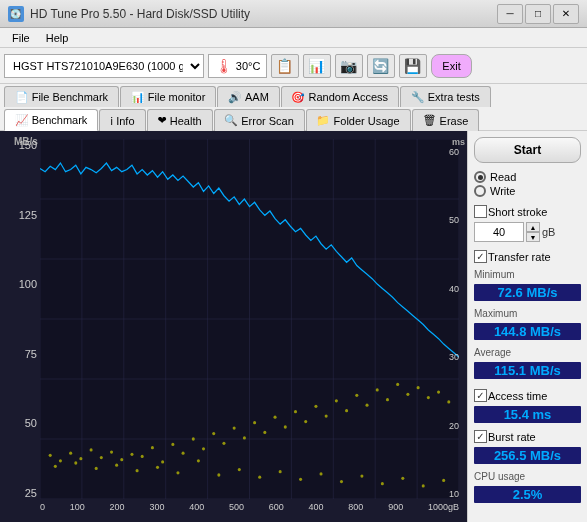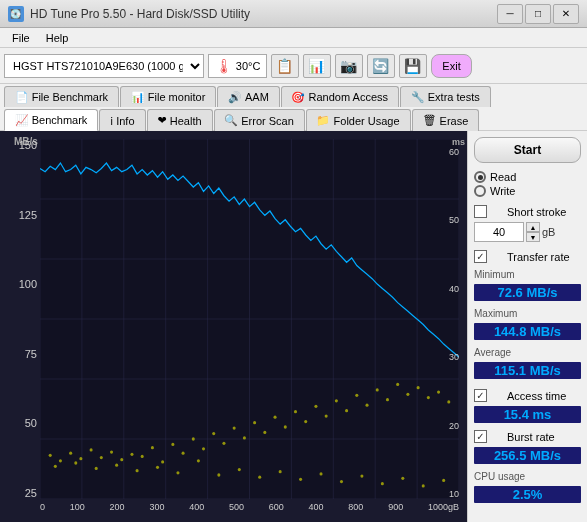--- a/index.html
+++ b/index.html
@@ -167,21 +167,21 @@
       border: 2px solid #666;
       display: flex; align-items: center; justify-content: center;
     }
     .radio-circle.selected::after {
       content: '';
       width: 5px; height: 5px;
       border-radius: 50%;
       background: #333;
     }
 
-    .checkbox-row { display: flex; align-items: center; gap: 20px; font-size: 11px; }
+    .checkbox-row { display: flex; align-items: center; gap: 1px; font-size: 11px; }
     .checkbox {
       width: 13px; height: 13px;
       border: 1px solid #666;
       background: white;
       display: flex; align-items: center; justify-content: center;
       font-size: 10px;
     }
     .checkbox.checked { color: #333; }
 
     .spinbox-row { display: flex; align-items: center; gap: 2px; margin-bottom: 4px; }

